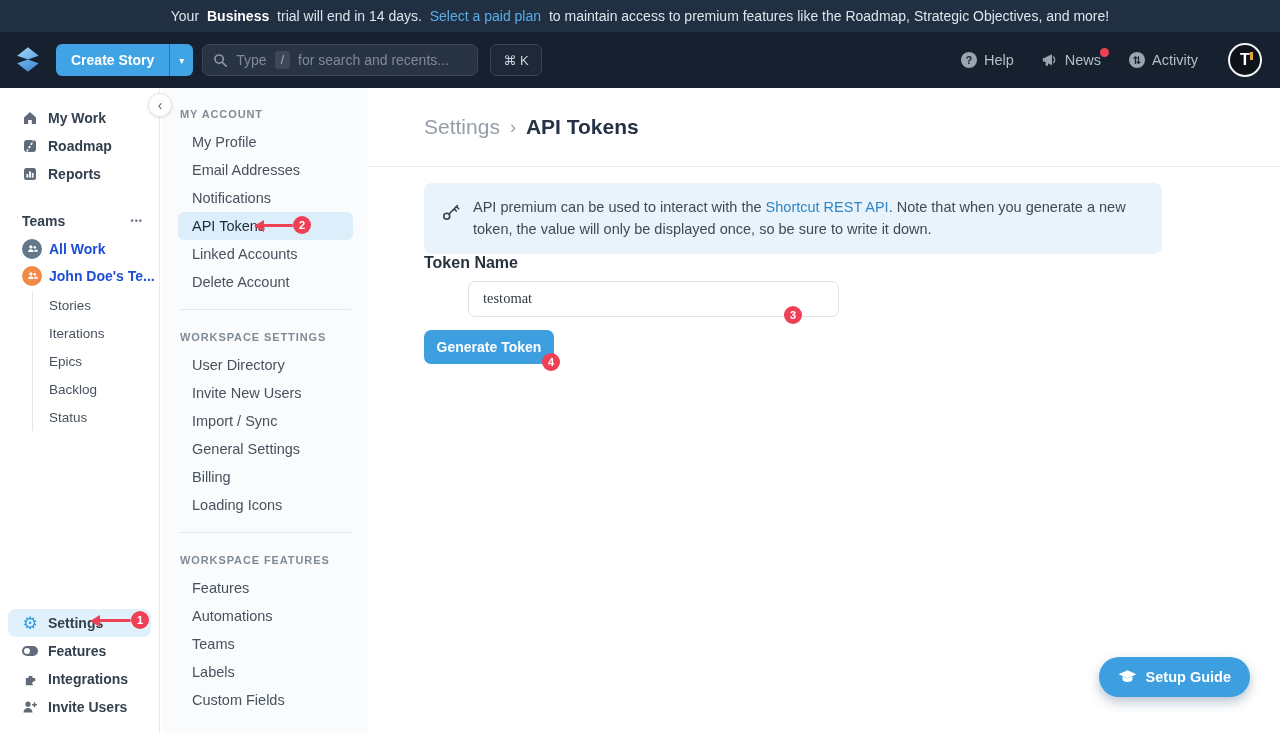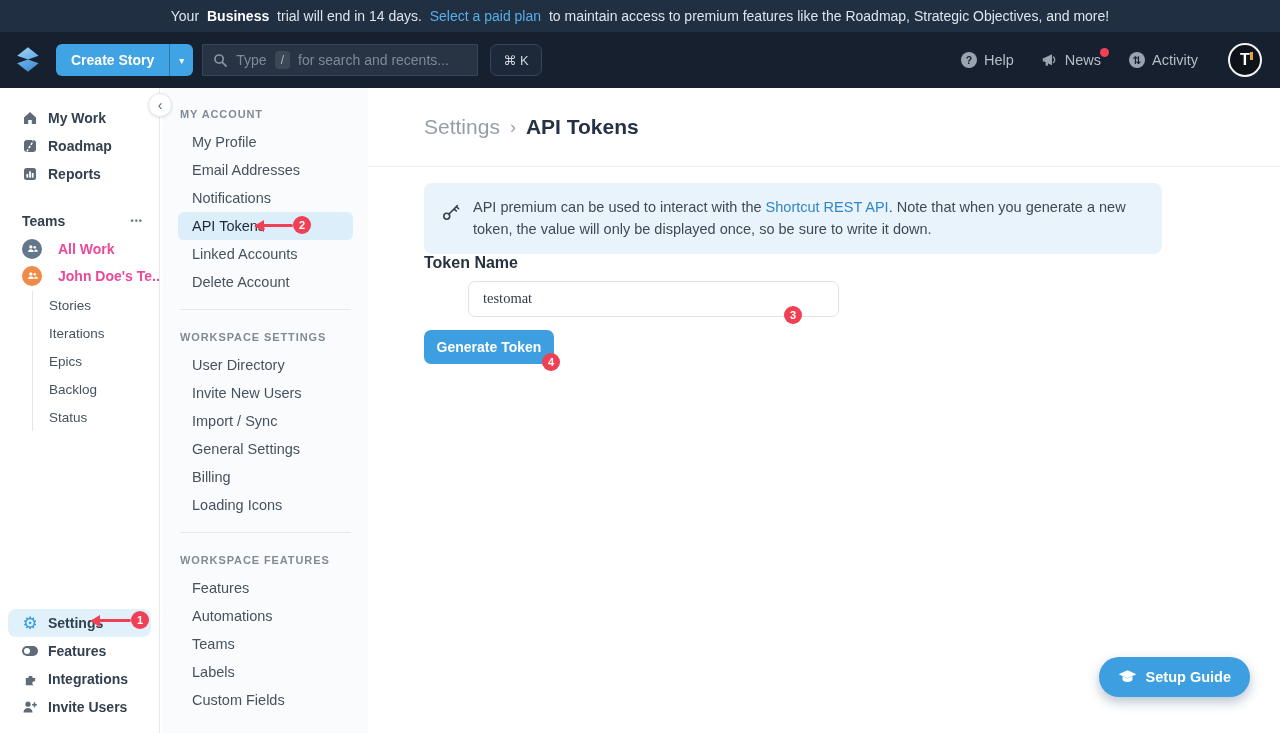--- a/index.html
+++ b/index.html
@@ -14,21 +14,21 @@
 
   
   .navbar { height:56px; background:#16202e; display:flex; align-items:center; padding:0 18px 0 12px; }
   .logo { width:34px; height:30px; margin-right:10px; flex:0 0 auto; }
   .btn-create { display:flex; align-items:stretch; height:32px; background:#3fa3e4;
     border-radius:6px; overflow:hidden; color:#fff; font-size:14px; font-weight:700; cursor:pointer; }
   .btn-create .lbl { display:flex; align-items:center; padding:0 15px; }
   .btn-create .sep { width:1px; background:rgba(10,40,70,.35); }
   .btn-create .caret { display:flex; align-items:center; padding:0 9px; font-size:10px; }
   .searchbox { margin-left:9px; width:276px; height:32px; background:#283343; border:1px solid #39455a;
-    border-radius:1px; display:flex; align-items:center; padding:0 10px; gap:8px; color:#7f8a99;
+    border-radius:7px; display:flex; align-items:center; padding:0 10px; gap:8px; color:#7f8a99;
     font-size:14px; cursor:text; }
   .searchbox .slashkey { background:#3c4856; color:#aeb7c2; border-radius:4px; font-size:12px;
     padding:1px 6px; line-height:16px; }
   .kbd { margin-left:12px; height:32px; border:1px solid #39455a; background:#1d2838; color:#cdd4dd;
     border-radius:7px; display:flex; align-items:center; padding:0 12px; font-size:13px; }
   .nav-right { margin-left:auto; display:flex; align-items:center; gap:28px; color:#b4bdc8; font-size:14.5px; }
   .nav-item { display:flex; align-items:center; gap:7px; cursor:pointer; position:relative; }
   .circ-ico { width:16px; height:16px; border-radius:50%; background:#9aa4b0; color:#16202e;
     font-size:10.5px; font-weight:700; display:flex; align-items:center; justify-content:center; }
   .news-dot { position:absolute; top:-4px; right:-8px; width:9px; height:9px; border-radius:50%; background:#ef4056; }
@@ -46,22 +46,22 @@
   .main { position:absolute; left:368px; top:0; right:0; bottom:0; background:#fff; }
 
   
   .srow { height:28px; display:flex; align-items:center; gap:10px; padding:0 10px 0 22px;
     font-size:14px; font-weight:700; color:#33404e; cursor:pointer; }
   .srow .icn { width:16px; height:16px; flex:0 0 auto; display:flex; align-items:center; justify-content:center; }
   .teams-head { margin-top:19px; height:28px; display:flex; align-items:center; padding:0 16px 0 22px;
     font-size:14px; font-weight:700; color:#33404e; }
   .teams-head .dots { margin-left:auto; color:#6a7582; font-size:15px; letter-spacing:1px; cursor:pointer; }
   .team-av { width:20px; height:20px; border-radius:50%; display:flex; align-items:center; justify-content:center; flex:0 0 auto; }
-  .trow { height:27px; display:flex; align-items:center; gap:16px; padding:0 6px 0 22px;
-    font-size:14px; font-weight:700; color:#ec4899; cursor:pointer; white-space:nowrap; overflow:hidden; }
+  .trow { height:27px; display:flex; align-items:center; gap:7px; padding:0 6px 0 22px;
+    font-size:14px; font-weight:700; color:#1d4ed8; cursor:pointer; white-space:nowrap; overflow:hidden; }
   .subtree { margin-left:32px; border-left:1px solid #e2e6ea; margin-top:2px; }
   .subtree .crow { height:28px; display:flex; align-items:center; padding-left:16px; font-size:13.5px;
     color:#46525f; cursor:pointer; }
   .side-bottom { position:absolute; left:0; right:0; bottom:12px; }
   .side-bottom .srow { font-weight:700; }
   .srow.active { background:#e1f1fc; border-radius:8px; margin:0 8px; padding-left:14px; }
   .gear-glyph { color:#2f9ae0; font-size:17px; line-height:16px; font-family:"DejaVu Sans",sans-serif; }
   .toggle-ico { width:17px; height:10px; border-radius:6px; background:#5f6b78; position:relative; }
   .toggle-ico::before { content:""; position:absolute; left:2px; top:2px; width:6px; height:6px;
     border-radius:50%; background:#fff; }

